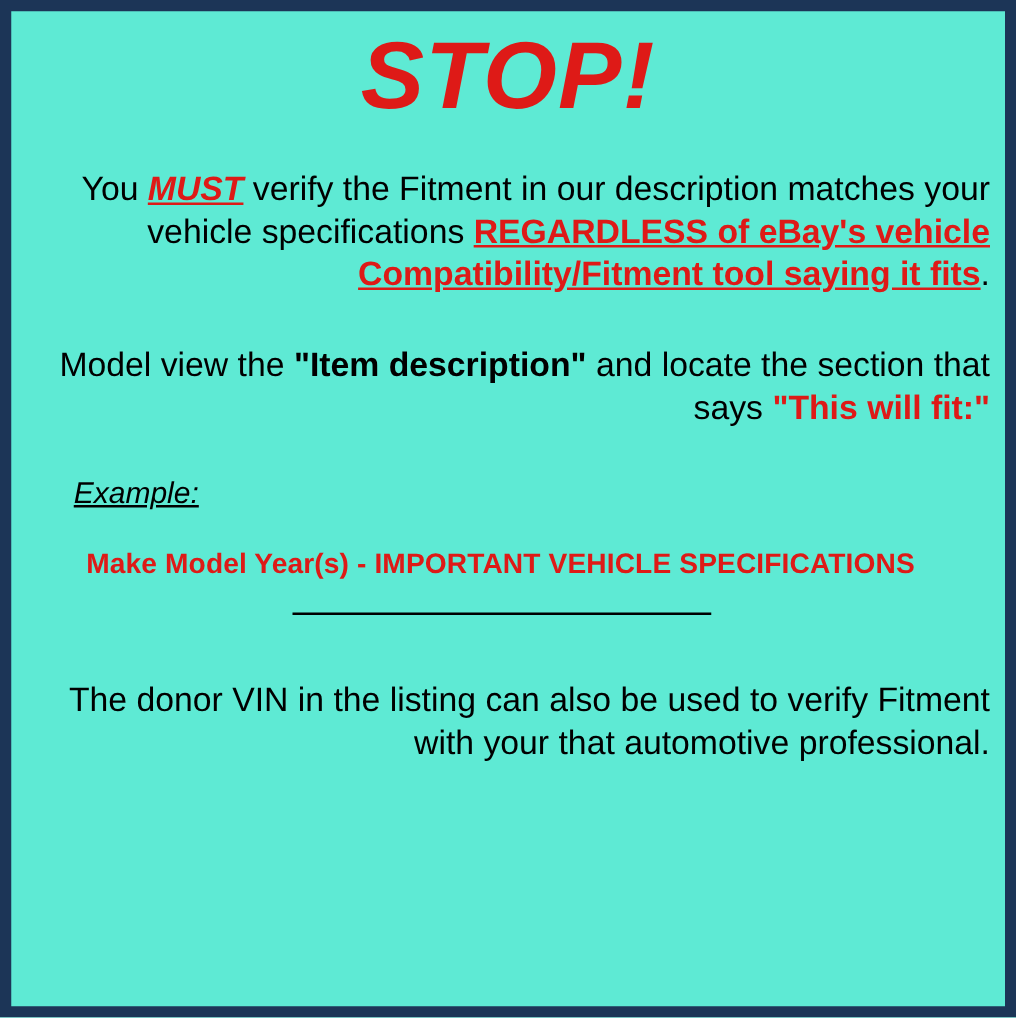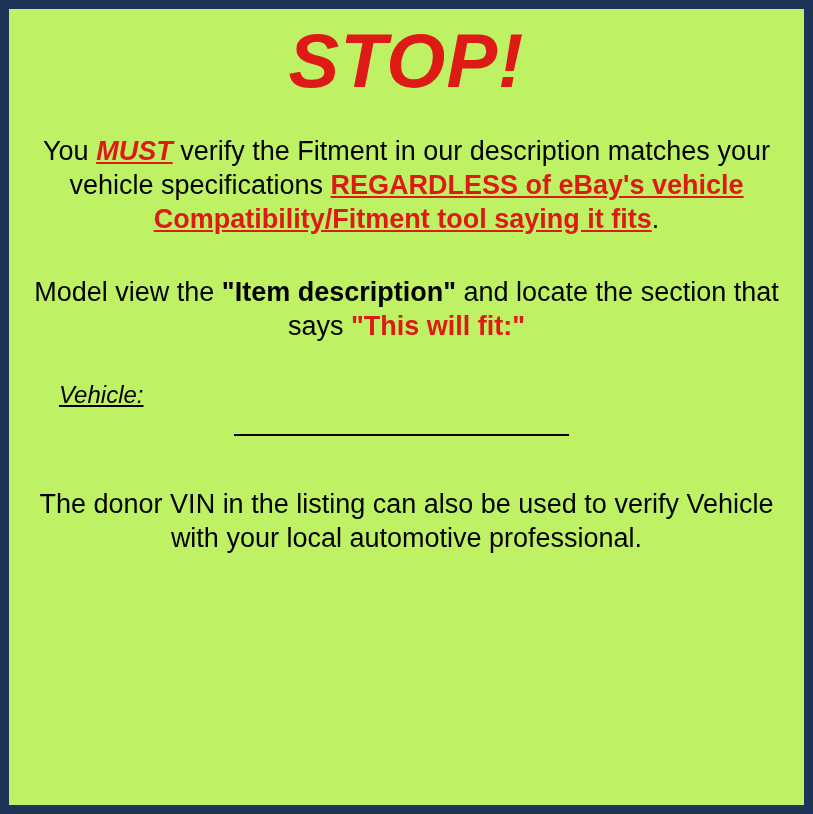--- a/index.html
+++ b/index.html
@@ -13,21 +13,21 @@
     background: #ffffff;
     font-family: "Liberation Sans", sans-serif;
     overflow: hidden;
   }
 
   #notice-card {
     box-sizing: border-box;
     width: 813px;
     height: 814px;
     border: 9px solid #1c3557;
-    background: #bef264;
+    background: #5eead4;
     padding: 0 12px;
     display: block;
     position: relative;
   }
 
   .red   { color: #de1a17; }
 
   .b  { font-weight: bold; }
   .i  { font-style: italic; }
   .u  { text-decoration: underline; }
@@ -55,21 +55,21 @@
     line-height: 1.2;
     margin: 36px 0 0 0;
     padding: 0;
     white-space: nowrap;
     text-decoration: underline;
     text-underline-offset: 3px;
   }
 
   
   .body-para {
-    text-align: center;
+    text-align: right;
     color: #000000;
     font-size: 27px;
     line-height: 1.25;
     margin: 0;
     padding: 0;
   }
   #para-must   { margin-top: 36px; }
   #para-please { margin-top: 40px; }
   #para-confirm{ margin-top: 26px; }
   #para-vin    { margin-top: 40px; }
@@ -131,24 +131,25 @@
   <p id="para-must" class="body-para">
     <span>You </span><span class="red b i u">MUST</span><span> verify the Fitment in our description matches your vehicle specifications </span><span class="red b u">REGARDLESS of eBay's vehicle Compatibility/Fitment tool saying it fits</span><span>.</span>
   </p>
 
   <p id="para-please" class="body-para">
     <span>Model view the </span><span class="b">"Item description"</span><span> and locate the section that says </span><span class="red b">"This will fit:"</span>
   </p>
 
   <div id="example-block">
     <div>
-      <span id="example-label">Vehicle:</span>
+      <span id="example-label">Example:</span>
     </div>
+    <div id="example-spec">Make Model Year(s) - IMPORTANT VEHICLE SPECIFICATIONS</div>
   </div>
 
   <div id="divider-wrap">
     <div id="divider-rule"></div>
   </div>
 
 
-  <p id="para-vin" class="body-para">The donor VIN in the listing can also be used to verify Vehicle with your local automotive professional.</p>
+  <p id="para-vin" class="body-para">The donor VIN in the listing can also be used to verify Fitment with your that automotive professional.</p>
 
 </div>
 
 </body></html>

